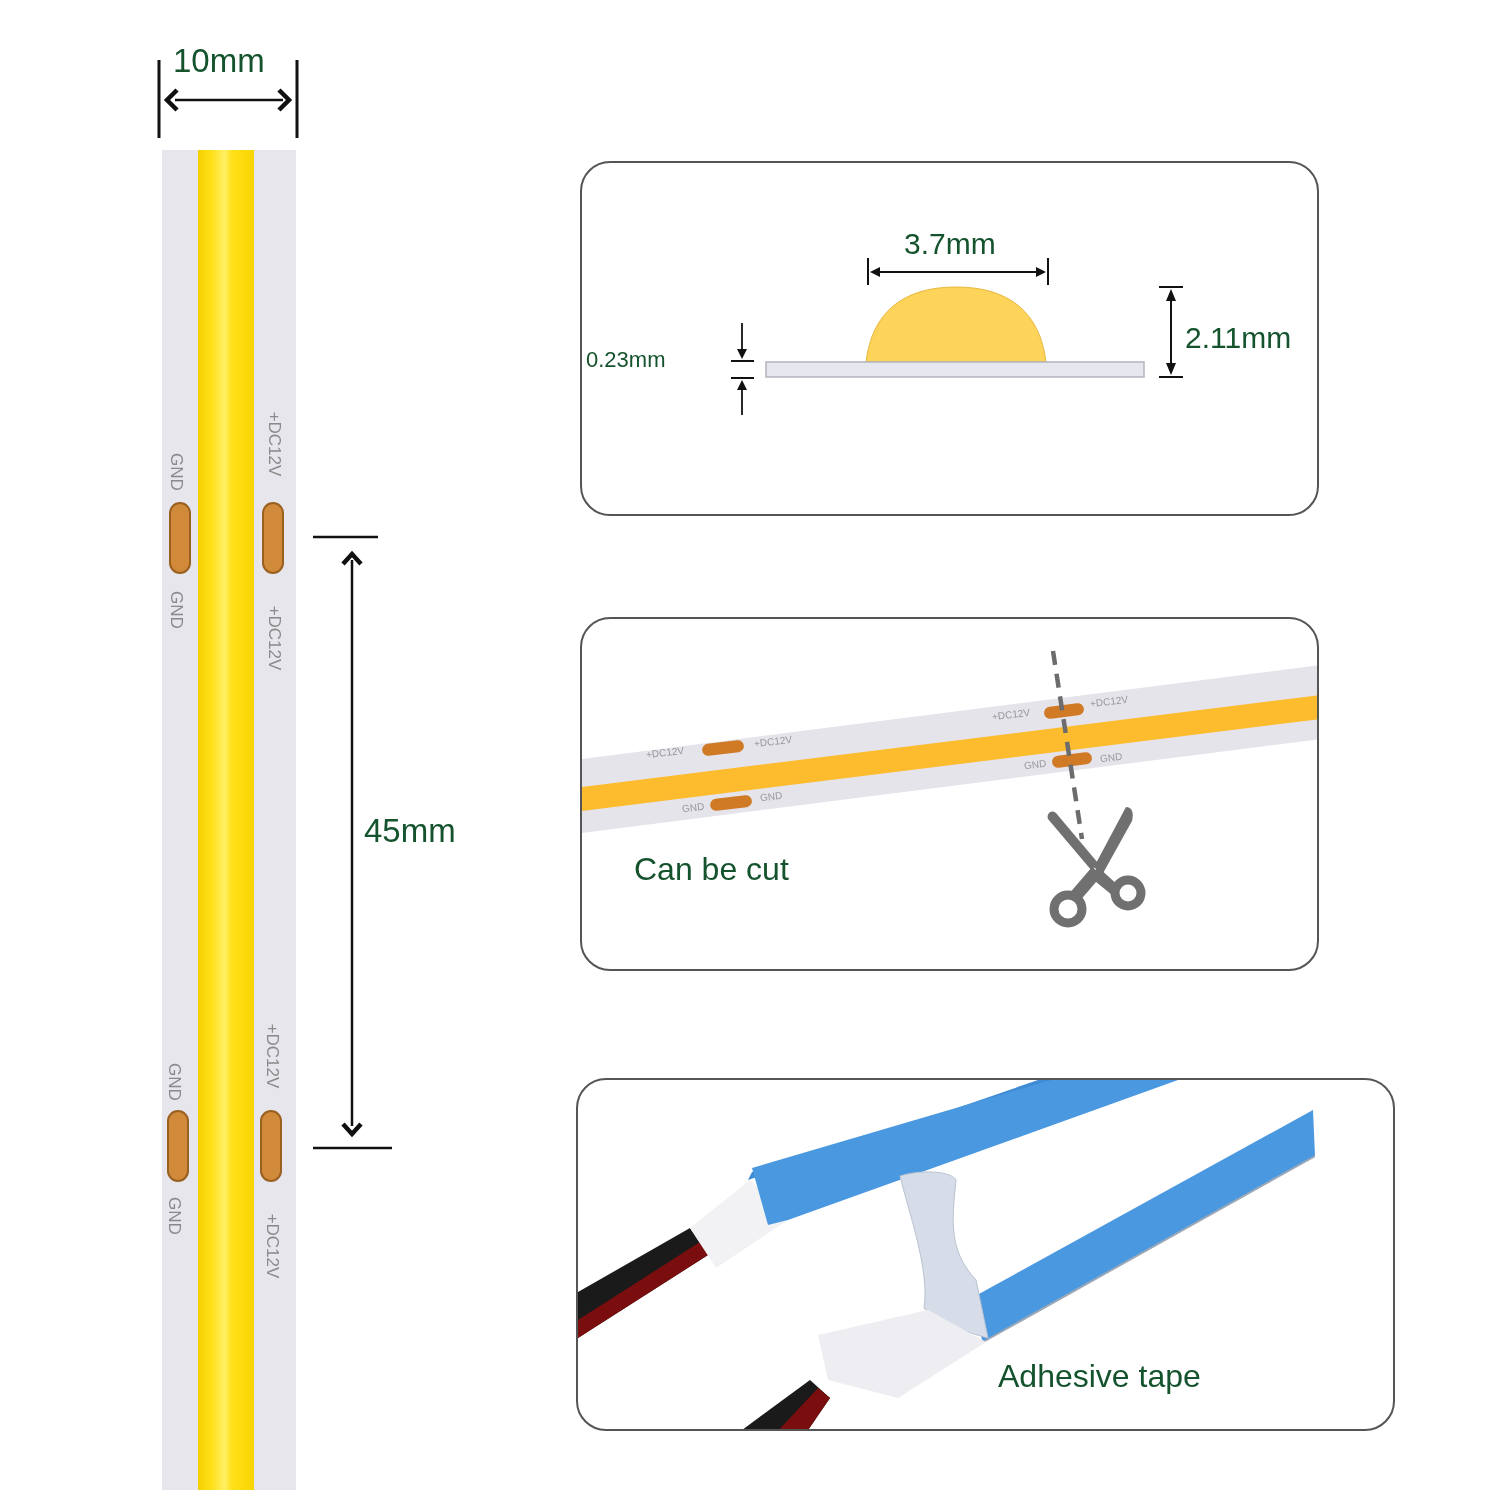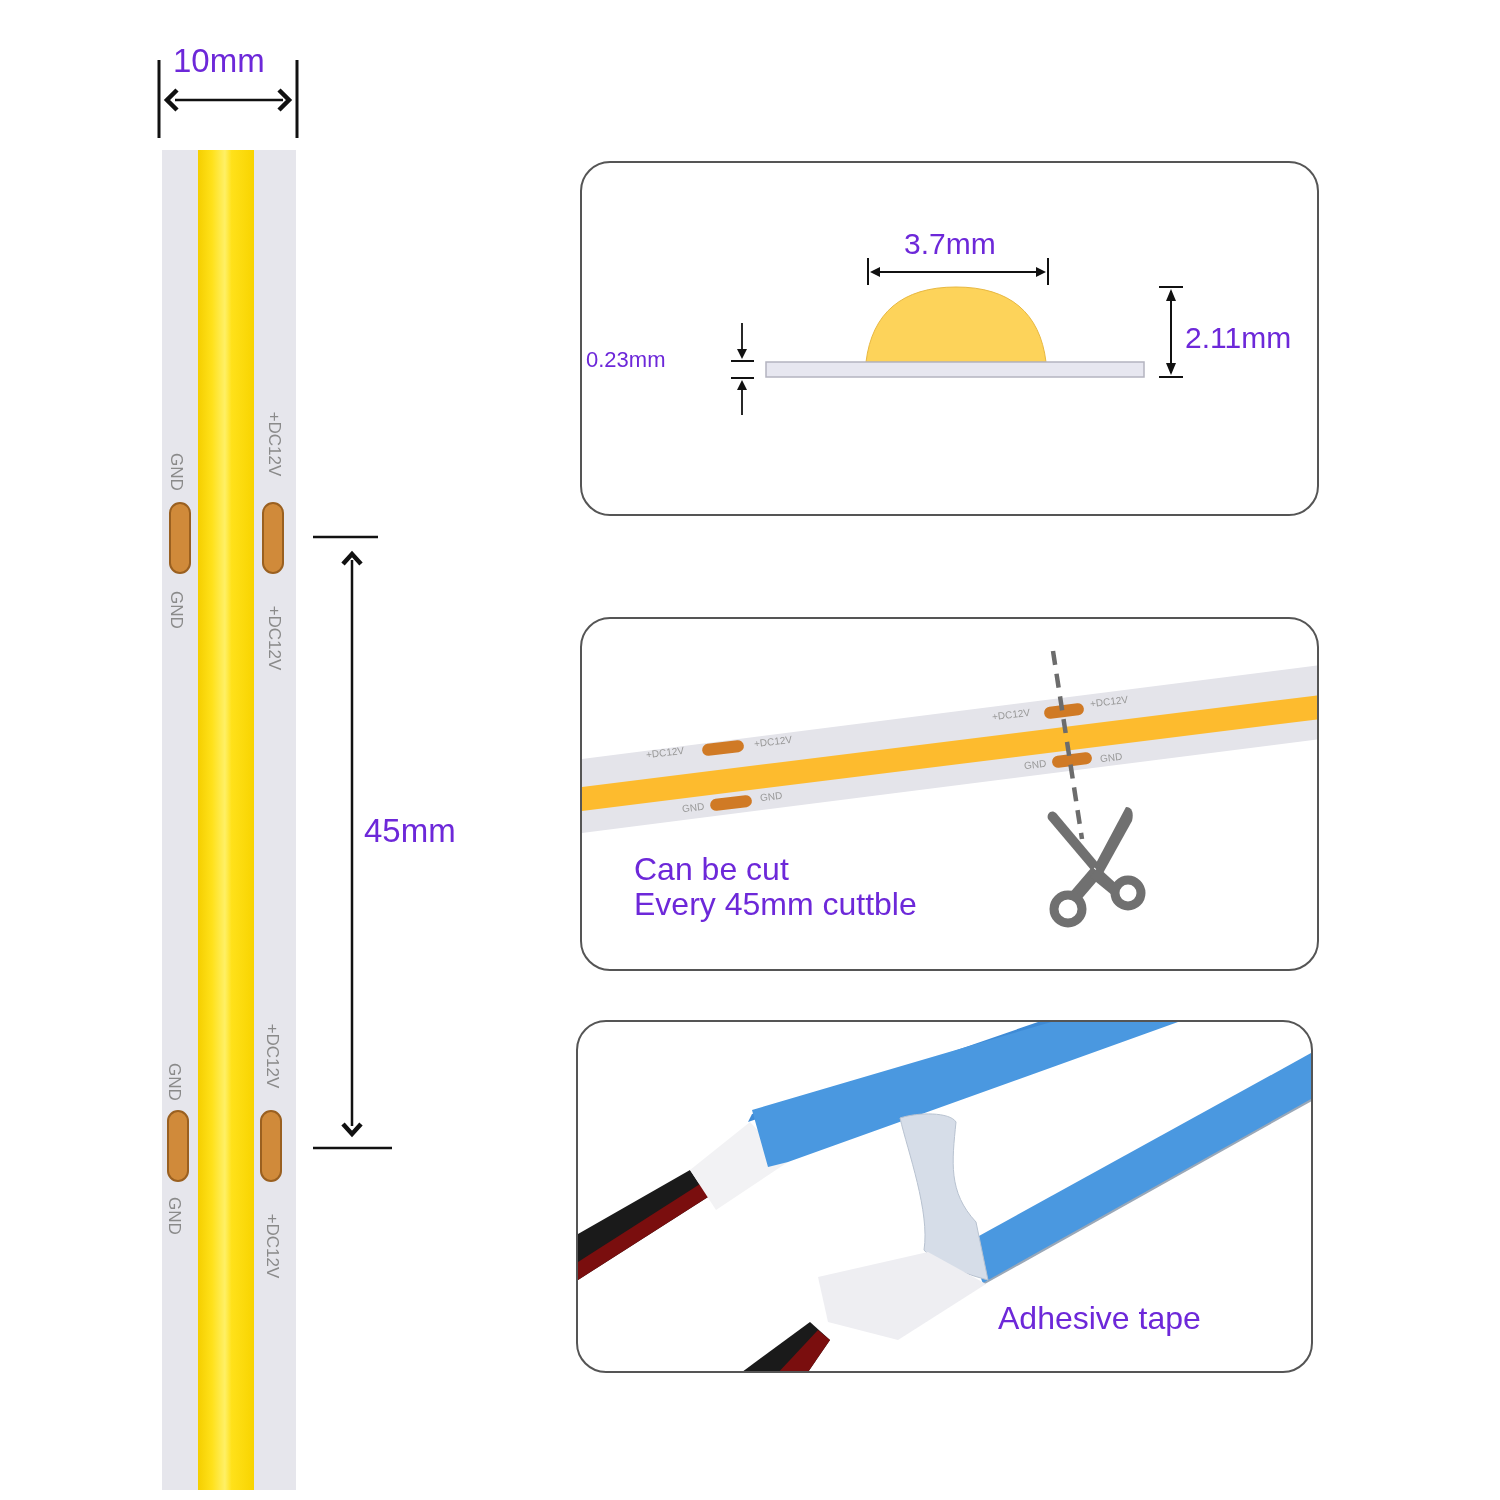--- a/index.html
+++ b/index.html
@@ -1,19 +1,19 @@
 <!DOCTYPE html>
 <html><head>
 <meta charset="utf-8">
 <style>
   html,body{margin:0;padding:0;background:#ffffff;}
   body{width:1500px;height:1500px;position:relative;overflow:hidden;font-family:"Liberation Sans",sans-serif;color:#1a1a1a;}
   .abs{position:absolute;}
   .panel{position:absolute;border:2.5px solid #555;border-radius:30px;background:#fff;box-sizing:border-box;overflow:hidden;}
-  .dim-text{position:absolute;font-family:"Liberation Sans",sans-serif;color:#6d28d9;white-space:nowrap;}
+  .dim-text{position:absolute;font-family:"Liberation Sans",sans-serif;color:#14532d;white-space:nowrap;}
   svg{display:block;}
 </style>
 </head>
 <body>
 
 <div class="abs" style="left:155px;top:40px;width:150px;height:100px;">
   <div class="dim-text" style="left:18px;top:2px;font-size:33px;">10mm</div>
   <svg width="150" height="100">
     <line x1="4" y1="20" x2="4" y2="98" stroke="#111" stroke-width="3"></line>
     <line x1="142" y1="20" x2="142" y2="98" stroke="#111" stroke-width="3"></line>
@@ -104,33 +104,32 @@
   <div class="dim-text" style="left:64px;top:128px;font-size:10px;color:#999;transform:rotate(-7deg);">+DC12V</div>
   <div class="dim-text" style="left:172px;top:117px;font-size:10px;color:#999;transform:rotate(-7deg);">+DC12V</div>
   <div class="dim-text" style="left:100px;top:183px;font-size:10px;color:#999;transform:rotate(-7deg);">GND</div>
   <div class="dim-text" style="left:178px;top:172px;font-size:10px;color:#999;transform:rotate(-7deg);">GND</div>
   <div class="dim-text" style="left:410px;top:90px;font-size:10px;color:#999;transform:rotate(-7deg);">+DC12V</div>
   <div class="dim-text" style="left:508px;top:77px;font-size:10px;color:#999;transform:rotate(-7deg);">+DC12V</div>
   <div class="dim-text" style="left:442px;top:140px;font-size:10px;color:#999;transform:rotate(-7deg);">GND</div>
   <div class="dim-text" style="left:518px;top:133px;font-size:10px;color:#999;transform:rotate(-7deg);">GND</div>
 
   <div class="dim-text" style="left:52px;top:232px;font-size:32px;">Can be cut</div>
-  <div class="dim-text" style="left:52px;top:267px;font-size:32px;">Every 45mm cuttble</div>
 
   <svg width="120" height="130" class="abs" style="left:458px;top:186px;">
     <path d="M8,14 C6,8 12,4 16,8 L58,58 L52,66 Z" fill="#707070"></path>
     <path d="M86,2 C92,2 94,8 92,16 L62,70 L54,62 Z" fill="#707070"></path>
     <path d="M52,62 L62,70 L38,98 L28,90 Z" fill="#707070"></path>
     <path d="M58,62 L50,72 L72,90 L80,82 Z" fill="#707070"></path>
     <circle cx="28" cy="104" r="14" fill="none" stroke="#707070" stroke-width="9"></circle>
     <circle cx="88" cy="88" r="13" fill="none" stroke="#707070" stroke-width="9"></circle>
   </svg>
 </div>
 
-<div class="panel" style="left:576px;top:1020px;width:737px;height:353px;">
+<div class="panel" style="left:576px;top:1078px;width:819px;height:353px;">
   <svg width="737" height="353" class="abs" style="left:0;top:0;">
 
     <polygon points="0,212 0,258 130,175 112,148" fill="#1a1a1a"></polygon>
     <polygon points="0,240 0,258 130,175 122,162" fill="#7A0E0E"></polygon>
 
     <polygon points="112,148 172,100 210,140 138,188" fill="#F2F2F4"></polygon>
 
     <polygon points="174,92 488,0 460,0 170,100" fill="#3F8BD6"></polygon>
     <polygon points="174,88 480,-2 380,0 380,0 600,0 210,140 190,145" fill="#4A98E0"></polygon>
 

